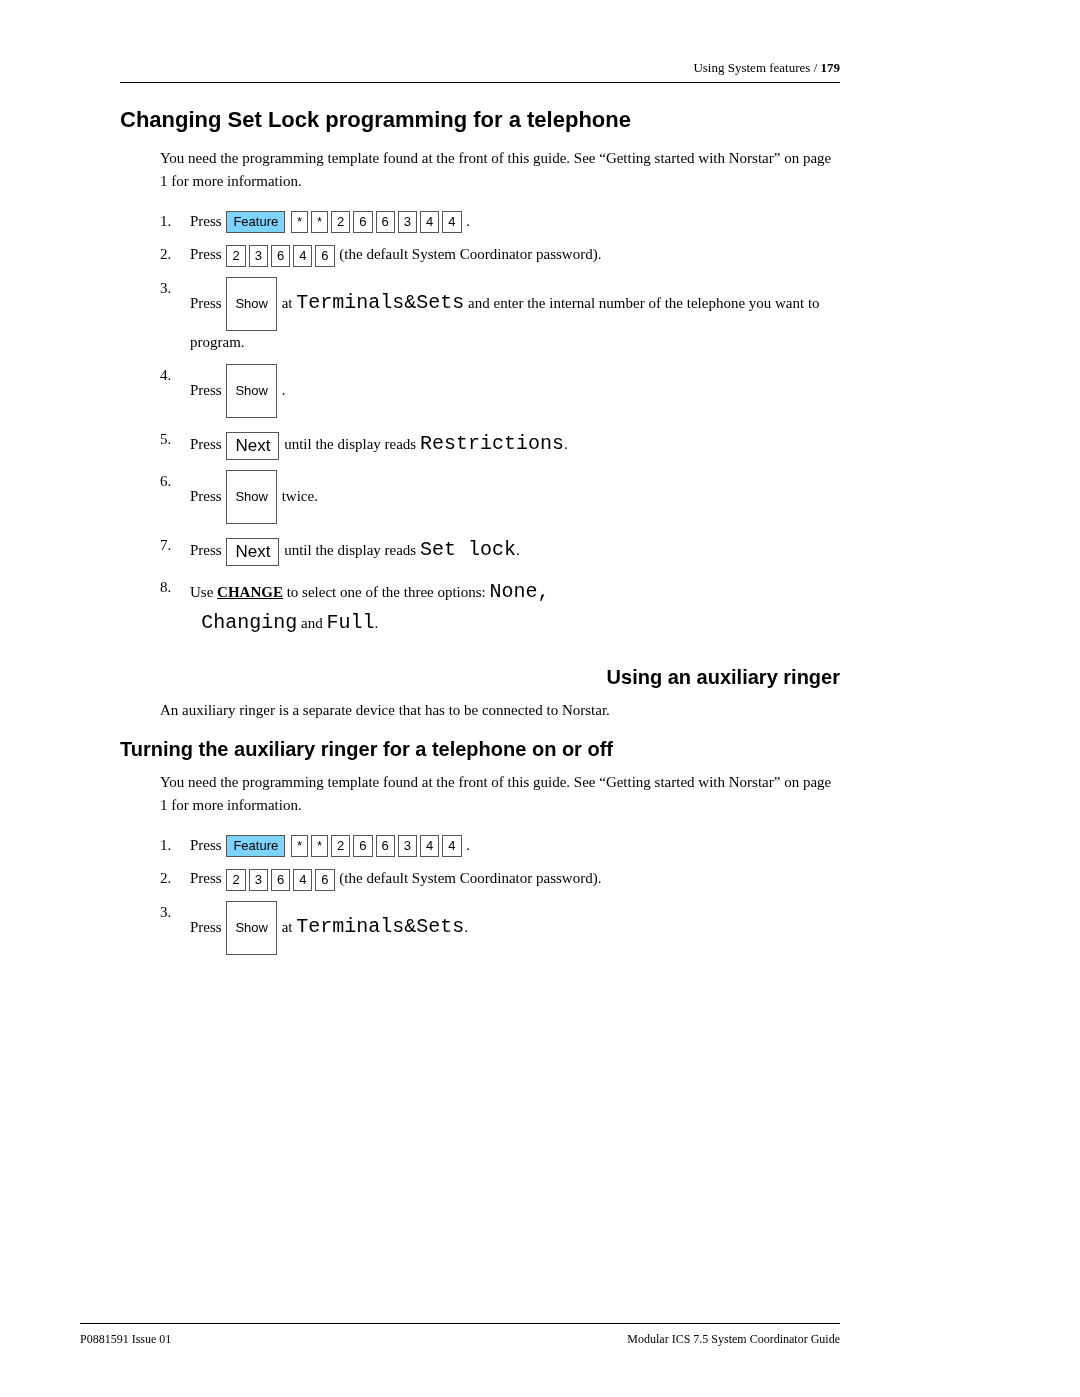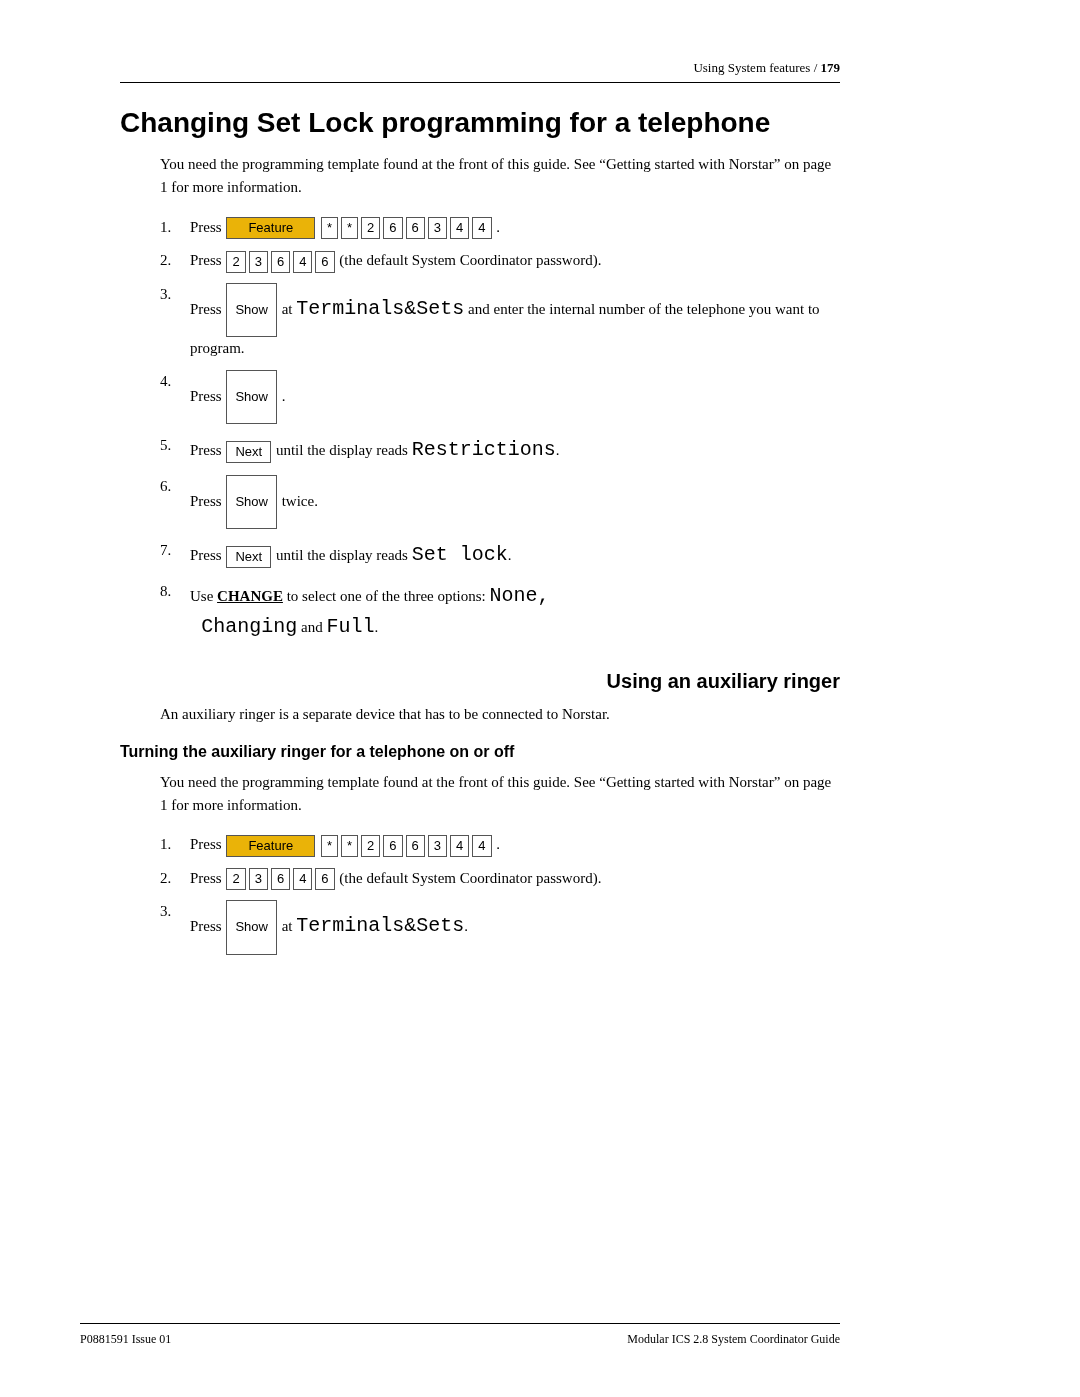--- a/index.html
+++ b/index.html
@@ -26,34 +26,34 @@
       margin-bottom: 24px;
       font-size: 13px;
     }
     .header-right {
       font-size: 13px;
     }
     .header-right strong {
       font-weight: bold;
     }
     h1.section-title {
-      font-size: 28px;
+      font-size: 22px;
       font-weight: bold;
       margin-bottom: 14px;
       font-family: Arial, Helvetica, sans-serif;
     }
     h2.section-title {
       font-size: 20px;
       font-weight: bold;
       margin-bottom: 10px;
       font-family: Arial, Helvetica, sans-serif;
       text-align: right;
     }
     h3.subsection-title {
-      font-size: 16px;
+      font-size: 20px;
       font-weight: bold;
       margin-bottom: 10px;
       font-family: Arial, Helvetica, sans-serif;
     }
     .intro-text {
       margin-left: 40px;
       margin-bottom: 16px;
       line-height: 1.55;
     }
     .steps {
@@ -78,42 +78,42 @@
       padding: 0px 5px;
       font-size: 13px;
       font-family: Arial, Helvetica, sans-serif;
       background: #fff;
       vertical-align: middle;
       margin: 0 1px;
     }
     .kbd-feature {
       display: inline-block;
       border: 1px solid #555;
-      padding: 0px 21px;
-      font-size: 13px;
-      font-family: Arial, Helvetica, sans-serif;
-      background: #eab308;
+      padding: 0px 6px;
+      font-size: 13px;
+      font-family: Arial, Helvetica, sans-serif;
+      background: #7dd3fc;
       vertical-align: middle;
       margin: 0 1px;
     }
     .kbd-show {
       display: inline-block;
       border: 1px solid #555;
       padding: 16px 8px;
       font-size: 13px;
       font-family: Arial, Helvetica, sans-serif;
       background: #fff;
       vertical-align: middle;
       margin: 0 1px;
     }
     .kbd-next {
       display: inline-block;
       border: 1px solid #555;
       padding: 0px 8px;
-      font-size: 13px;
+      font-size: 17px;
       font-family: Arial, Helvetica, sans-serif;
       background: #fff;
       vertical-align: middle;
       margin: 0 1px;
     }
     .mono {
       font-family: 'Courier New', Courier, monospace;
       font-size: 20px;
     }
     .bold-underline {
@@ -284,16 +284,16 @@
             Press <span class="kbd-show">Show</span> at <span class="mono">Terminals&amp;Sets</span>.
           </span>
         </div>
 
       </div>
     </div>
   </div>
 
   <div class="footer-line">
     <span>P0881591 Issue 01</span>
-    <span>Modular ICS 2.8 System Coordinator Guide</span>
+    <span>Modular ICS 7.5 System Coordinator Guide</span>
   </div>
 
 </div>
 
 </body></html>

